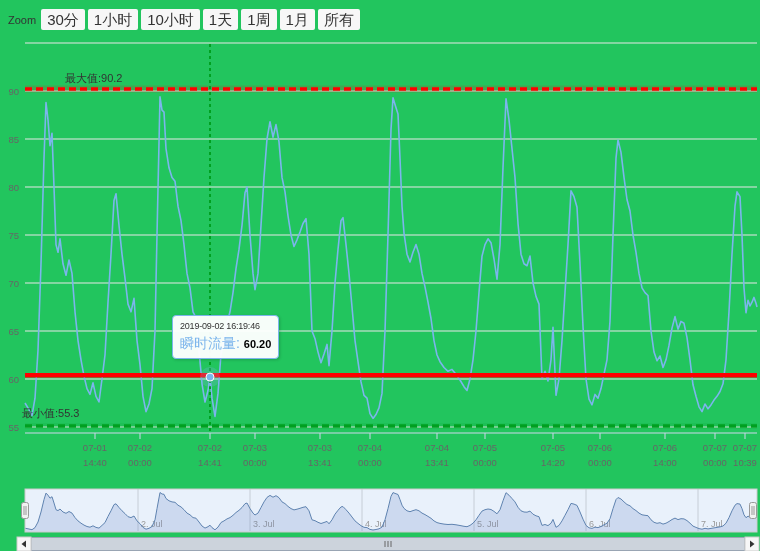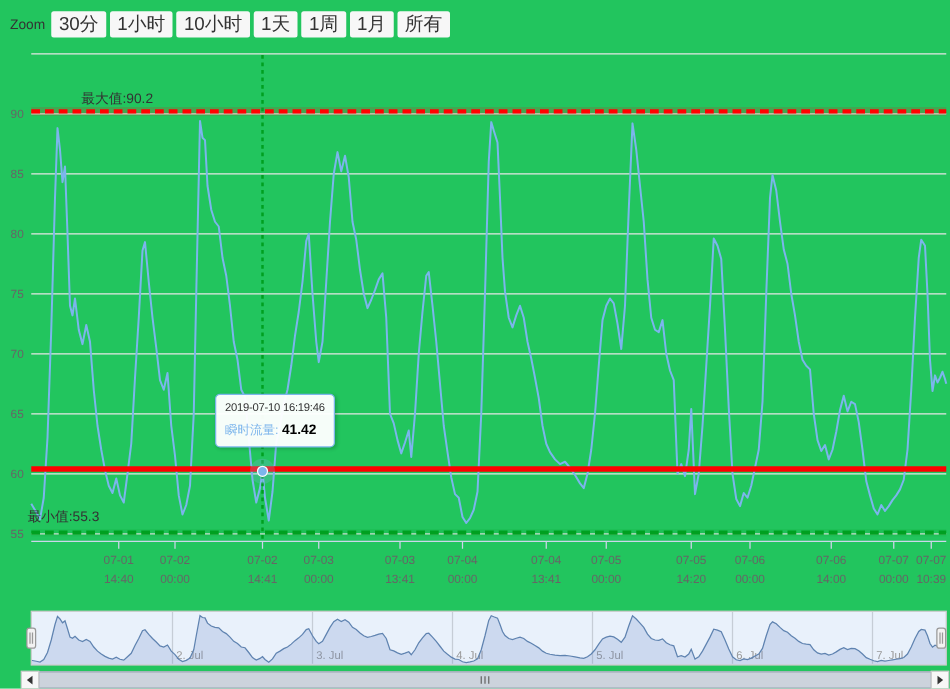--- a/index.html
+++ b/index.html
@@ -10,21 +10,21 @@
   #zoom-toolbar button{font-family:"Liberation Sans",sans-serif;font-size:15px;color:#333;
        background:#f7f7f7;border:none;border-radius:2px;padding:3px 6px;cursor:pointer;line-height:1;}
   #chart-svg{position:absolute;left:0;top:0;}
   .annot{position:absolute;font-size:11px;color:#333;z-index:4;white-space:nowrap;}
   #max-label{left:37px;top:71px;margin-left:28px;}
   #min-label{left:22px;top:406px;}
   #chart-tooltip{position:absolute;left:172px;top:315px;z-index:6;
       background:rgba(255,255,255,0.96);border:1px solid #7cb5ec;border-radius:4px;
       padding:5px 7px;box-shadow:1px 1px 3px rgba(0,0,0,0.18);white-space:nowrap;}
   #chart-tooltip .tt-date{font-size:9px;color:#333;display:block;margin-bottom:3px;letter-spacing:-0.2px;}
-  #chart-tooltip .tt-series{font-size:10px;color:#7cb5ec;}
+  #chart-tooltip .tt-series{font-size:14px;color:#7cb5ec;}
   #chart-tooltip .tt-value{font-size:11px;color:#000;font-weight:bold;}
 </style>
 </head>
 <body>
 
 <div id="app">
 
   <div id="zoom-toolbar">
     <span class="zlabel">Zoom</span>
 
@@ -143,17 +143,17 @@
       <g>
         <rect x="745" y="537" width="14" height="14" fill="#f7f7f7" stroke="#cccccc" stroke-width="1"></rect>
         <path d="M750,540.5 L754.5,544 L750,547.5 Z" fill="#333333"></path>
       </g>
     </svg>
 
   <div id="max-label" class="annot">最大值:90.2</div>
   <div id="min-label" class="annot">最小值:55.3</div>
 
   <div id="chart-tooltip">
-    <span class="tt-date">2019-07-10 16:19:46</span>
-    <span class="tt-series"><span>瞬时流量</span><span>: </span></span><span class="tt-value">41.42</span>
+    <span class="tt-date">2019-09-02 16:19:46</span>
+    <span class="tt-series"><span>瞬时流量</span><span>: </span></span><span class="tt-value">60.20</span>
   </div>
 
 </div>
 
 </body></html>

